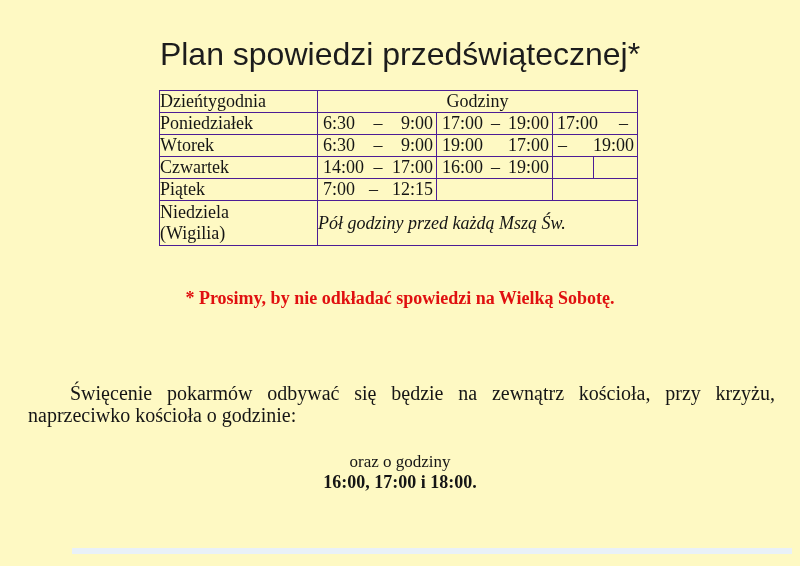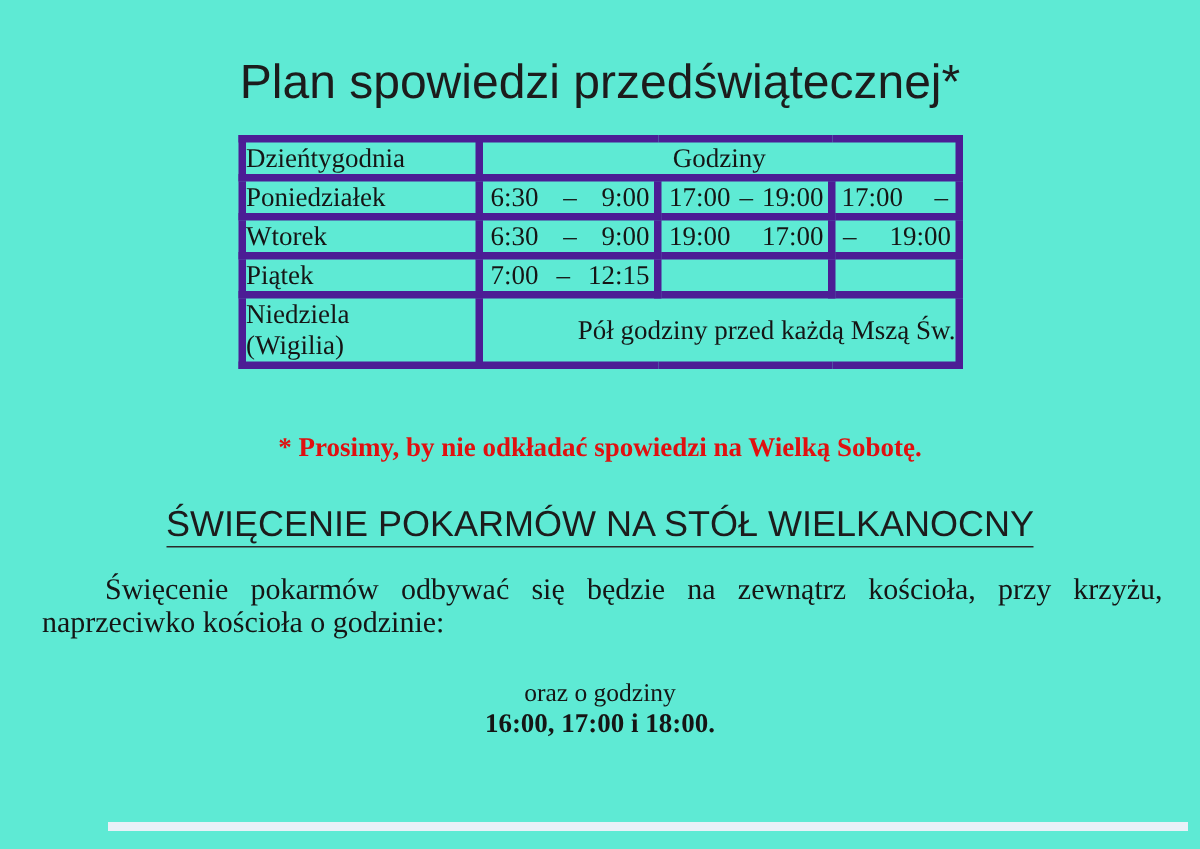--- a/index.html
+++ b/index.html
@@ -1,32 +1,32 @@
 <!DOCTYPE html>
 <html><head>
 <meta charset="utf-8">
 <style>
   html,body{margin:0;padding:0;background:#fff;}
-  .page{position:relative;width:800px;height:566px;background:#5eead4;overflow:hidden;
+  .page{position:relative;width:800px;height:566px;background:#fef9c3;overflow:hidden;
         font-family:"Liberation Serif", serif;color:#151515;}
 
   .doc-title{position:absolute;top:36px;left:0;width:100%;text-align:center;
              font-family:"Liberation Sans", sans-serif;font-size:32px;line-height:36px;
              color:#1c1c1c;letter-spacing:0px;}
 
   table.sched{position:absolute;left:159px;top:90px;border-collapse:collapse;table-layout:fixed;
               width:478px;font-size:18px;line-height:21px;}
-  table.sched td,table.sched th{border:5px solid #4c1d95;height:22px;padding:0;vertical-align:middle;
+  table.sched td,table.sched th{border:1px solid #4c1d95;height:22px;padding:0;vertical-align:middle;
               box-sizing:border-box;font-weight:normal;overflow:visible;}
   td.day,th.day{font-weight:bold;text-align:left;padding-left:5px;white-space:nowrap;}
   th.hours{font-weight:bold;text-align:center;}
   .cellflex{display:flex;justify-content:space-between;align-items:center;
             padding:0 3px 0 5px;box-sizing:border-box;width:100%;white-space:nowrap;}
   .cellflex.wide{width:92px;padding:0;margin-left:4px;}
-  td.mergednote{font-weight:bold;text-align:right;vertical-align:top;padding-top:1px;}
+  td.mergednote{font-weight:bold;text-align:left;vertical-align:top;padding-top:1px;font-style:italic;}
   td.dualday{vertical-align:top;padding-top:1px;}
 
   .red-note{position:absolute;top:288px;left:0;width:100%;text-align:center;
             font-weight:bold;font-size:18px;}
 
   .heading2{position:absolute;top:336px;left:0;width:100%;text-align:center;
             font-family:"Liberation Sans", sans-serif;font-size:24px;color:#1c1c1c;}
   .heading2 span{border-bottom:1px solid #2a2a2a;padding-bottom:1px;}
 
   .para{position:absolute;top:382px;left:28px;width:747px;font-size:20px;line-height:22px;
@@ -104,20 +104,39 @@
       <td colspan="2">
             <div class="cellflex">
               <span>–</span>
               <span></span>
               <span>19:00</span>
             </div>
           </td>
     </tr>
 
 
+    <tr>
+      <td class="day">Czwartek</td>
+      <td>
+            <div class="cellflex">
+              <span>14:00</span>
+              <span>–</span>
+              <span>17:00</span>
+            </div>
+          </td>
+      <td>
+            <div class="cellflex">
+              <span>16:00</span>
+              <span>–</span>
+              <span>19:00</span>
+            </div>
+          </td>
+      <td></td>
+      <td></td>
+    </tr>
 
     <tr>
       <td class="day">Piątek</td>
       <td>
             <div class="cellflex">
               <span>7:00</span>
               <span>–</span>
               <span>12:15</span>
             </div>
           </td>
@@ -131,21 +150,20 @@
         <div>Niedziela</div>
         <div>(Wigilia)</div>
       </td>
       <td colspan="4" class="mergednote">Pół godziny przed każdą Mszą Św.</td>
     </tr>
   </tbody>
     </table>
 
   <div class="red-note" style="color: rgb(224, 16, 16);">* Prosimy, by nie odkładać spowiedzi na Wielką Sobotę.</div>
 
-  <div class="heading2"><span>ŚWIĘCENIE POKARMÓW NA STÓŁ WIELKANOCNY</span></div>
 
   <div class="para">Święcenie pokarmów odbywać się będzie na zewnątrz kościoła, przy krzyżu, naprzeciwko kościoła o godzinie:</div>
 
   <div class="times-block">
     <div class="times-mid">oraz o godziny</div>
     <div class="times-bold">16:00, 17:00 i 18:00.</div>
   </div>
 
   <div class="bottom-bar"></div>
 

